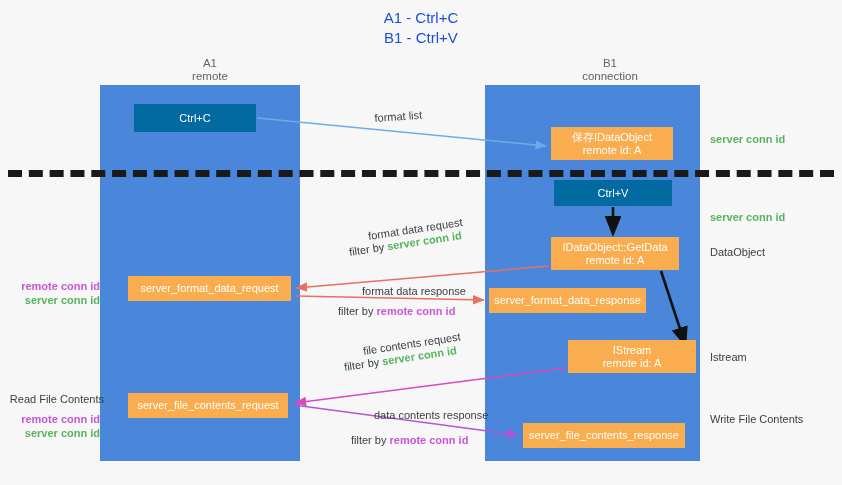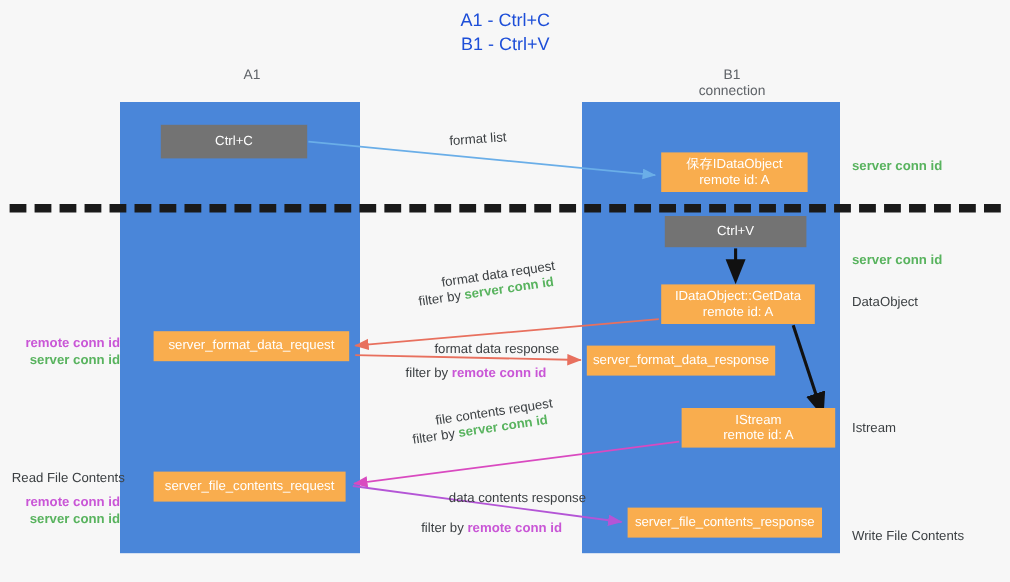--- a/index.html
+++ b/index.html
@@ -36,21 +36,21 @@
 
   
   .box{
     position:absolute;box-sizing:border-box;
     display:flex;flex-direction:column;
     align-items:center;justify-content:center;
     color:#ffffff;font-size:11px;line-height:13px;text-align:center;
     padding:3px 6px;
   }
   .box.orange{background:#f9ad4e;}
-  .box.green{background:#737373;}
+  .box.green{background:#0369a1;}
   .box .l2{font-size:11px;}
 
   #box-ctrlc{left:134px;top:104px;width:122px;height:28px;}
   #box-save-ido{left:551px;top:127px;width:122px;height:33px;}
   #box-ctrlv{left:554px;top:180px;width:118px;height:26px;}
   #box-getdata{left:551px;top:237px;width:128px;height:33px;}
   #box-fmt-req{left:128px;top:276px;width:163px;height:25px;}
   #box-fmt-res{left:489px;top:288px;width:157px;height:25px;}
   #box-istream{left:568px;top:340px;width:128px;height:33px;}
   #box-file-req{left:128px;top:393px;width:160px;height:25px;}
@@ -65,21 +65,21 @@
   
   .mlabel{font-size:11px;line-height:14px;}
   .green-t{color:#58b35e;font-weight:bold;}
   .purple-t{color:#c956d6;font-weight:bold;}
   .gray-t{color:#3c4043;}
 
   #lbl-srv-1{left:710px;top:132px;}
   #lbl-srv-2{left:710px;top:210px;}
   #lbl-dataobject{left:710px;top:245px;}
   #lbl-istream{left:710px;top:350px;}
-  #lbl-writefile{left:710px;top:440px;text-align:right;}
+  #lbl-writefile{left:710px;top:412px;text-align:right;}
 
   #lbl-left-1{left:8px;top:279px;width:92px;text-align:right;}
   #lbl-readfile{left:8px;top:392px;width:96px;text-align:right;}
   #lbl-left-2{left:8px;top:412px;width:92px;text-align:right;}
 
   
   .cap{
     position:absolute;font-size:11px;line-height:15px;color:#3c4043;
     white-space:nowrap;
   }
@@ -102,20 +102,21 @@
 
 <div id="stage">
 
   <div class="abs" id="title">
     <div>A1 - Ctrl+C</div>
     <div>B1 - Ctrl+V</div>
   </div>
 
   <div class="abs lane-head" id="head-a1">
     <div>A1</div>
+    <div>remote</div>
   </div>
   <div class="abs lane-head" id="head-b1">
     <div>B1</div>
     <div>connection</div>
   </div>
 
   <div class="abs lane" id="lane-a1"></div>
   <div class="abs lane" id="lane-b1"></div>
 
   <svg id="wires">

